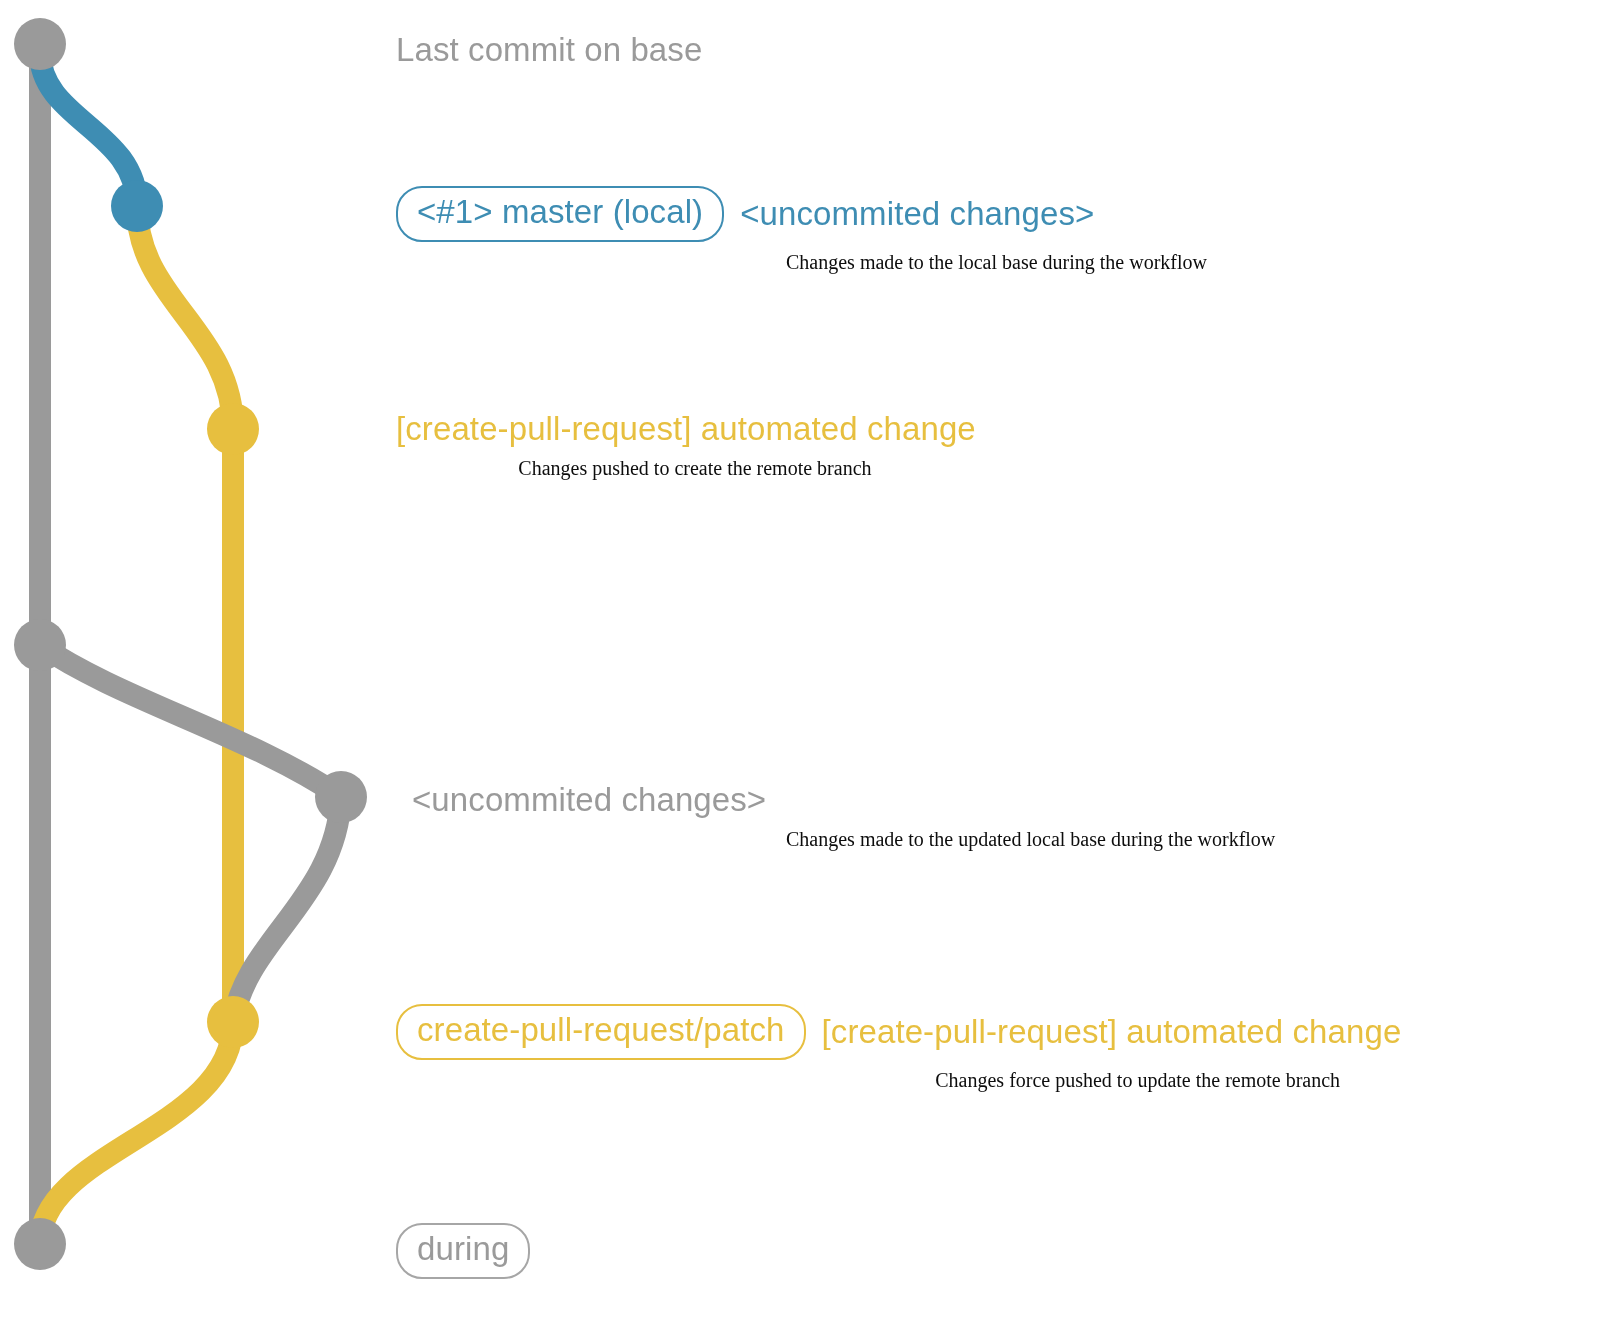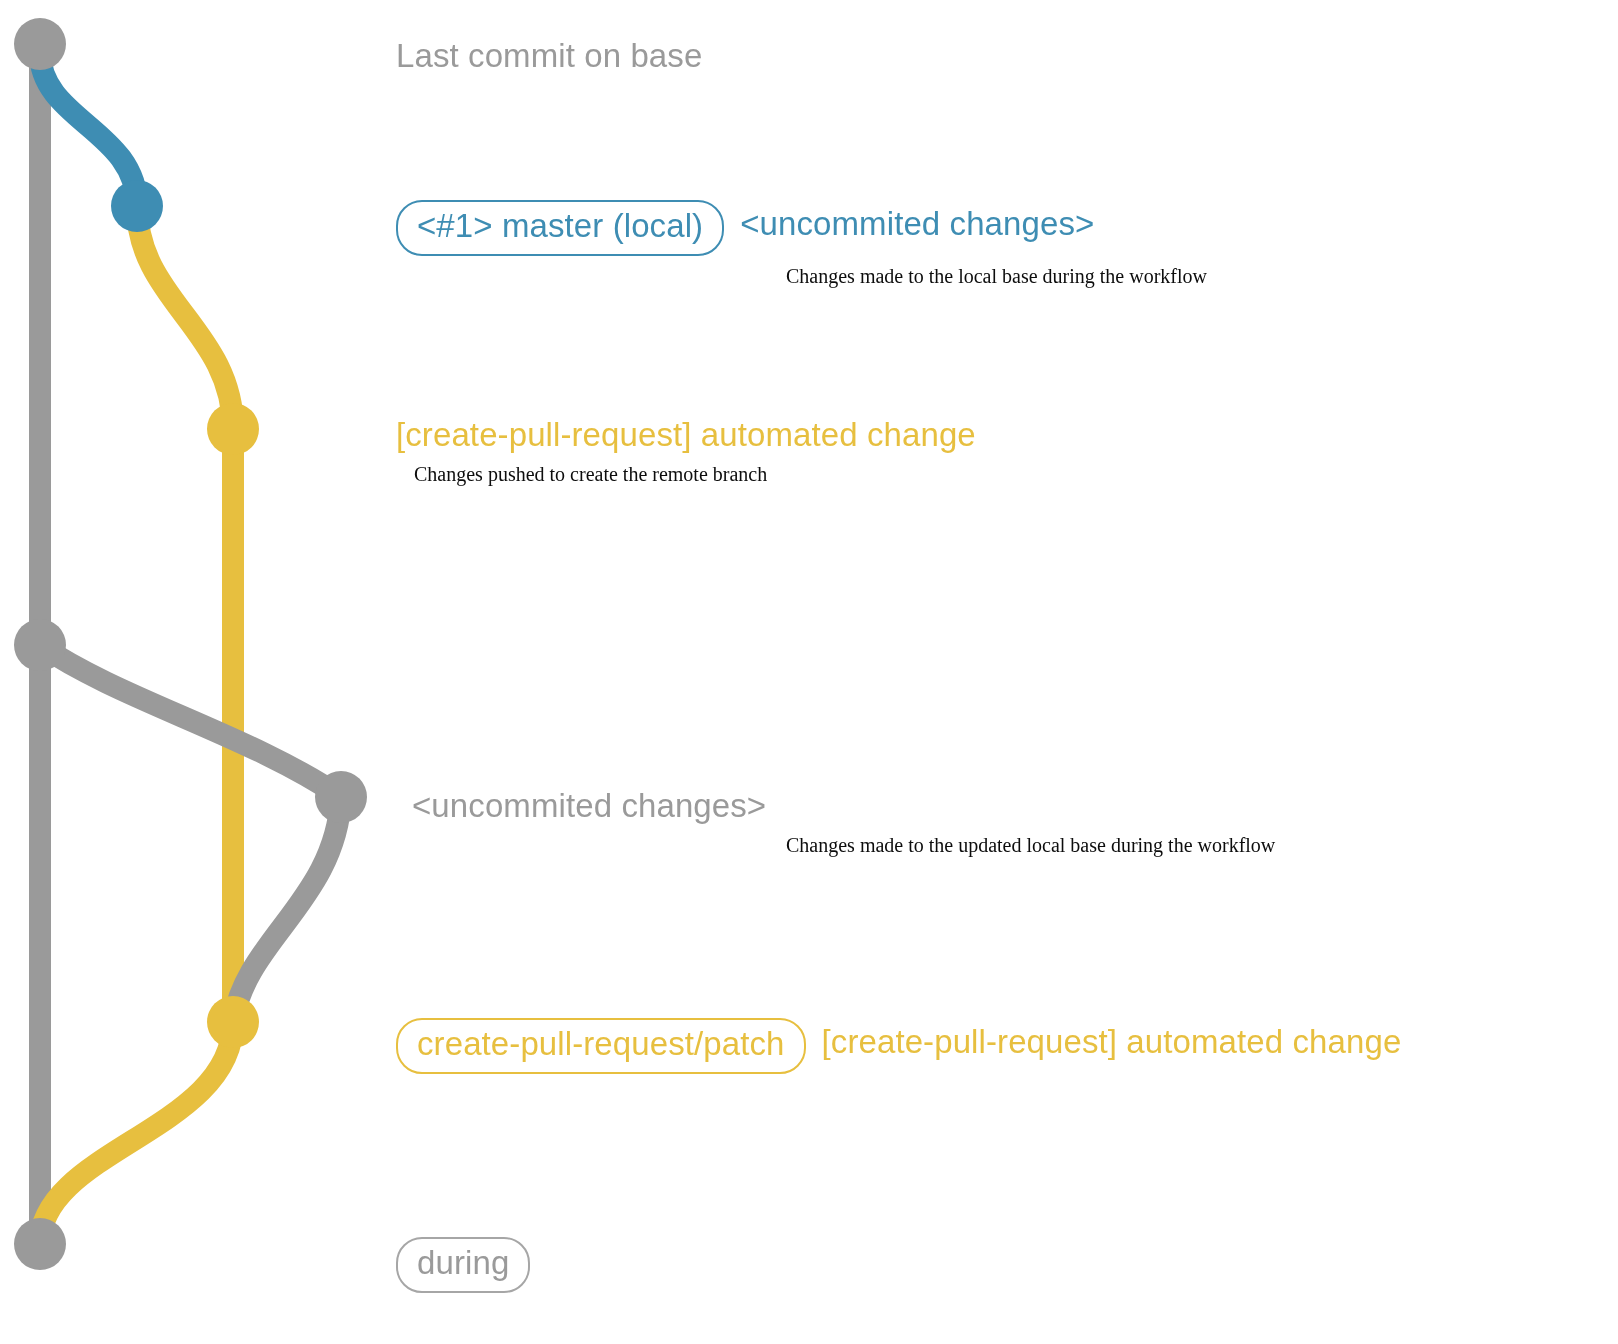--- a/index.html
+++ b/index.html
@@ -20,23 +20,24 @@
     position: absolute;
     left: 0;
     top: 0;
     width: 400px;
     height: 1344px;
   }
 
   #label-layer {
     position: absolute;
     left: 0;
-    top: 8px;
+    top: 2px;
     width: 1618px;
     height: 1157px;
+    text-align: center;
   }
 
   .entry {
     position: absolute;
   }
 
   .entry-head {
     display: flex;
     align-items: center;
     white-space: nowrap;
@@ -45,21 +46,20 @@
   .pill {
     display: inline-block;
     border: 2px solid #8b5cf6;
     border-radius: 26px;
     padding: 6px 19px 9px 19px;
     font-size: 33px;
     line-height: 1.12;
     color: #9a9a9a;
     background: #ffffff;
     letter-spacing: 0.1px;
-    margin-top: 8px;
   }
   .pill.blue  { border-color: #3e8db3; color: #3e8db3; }
   .pill.yellow{ border-color: #e7bf3f; color: #e7bf3f; }
   .pill.gray  { border-color: #a6a6a6; color: #9a9a9a; }
 
   .subject {
     font-size: 33px;
     line-height: 1.12;
     letter-spacing: 0.1px;
     margin-left: 16px;
@@ -136,20 +136,21 @@
       <span class="subject gray">&lt;uncommited changes&gt;</span>
     </div>
     <div class="desc" style="margin-left:390px;">Changes made to the updated local base during the workflow</div>
   </div>
 
   <div class="entry" style="left:396px; top:1002px;">
     <div class="entry-head">
       <span class="pill yellow">create-pull-request/patch</span>
       <span class="subject yellow">[create-pull-request] automated change</span>
     </div>
+    <div class="desc" style="margin-left:478px;">Changes force pushed to update the remote branch</div>
   </div>
 
   <div class="entry" style="left:396px; top:1221px;">
     <div class="entry-head">
       <span class="pill gray">during</span>
     </div>
   </div>
 
 </div>
 

